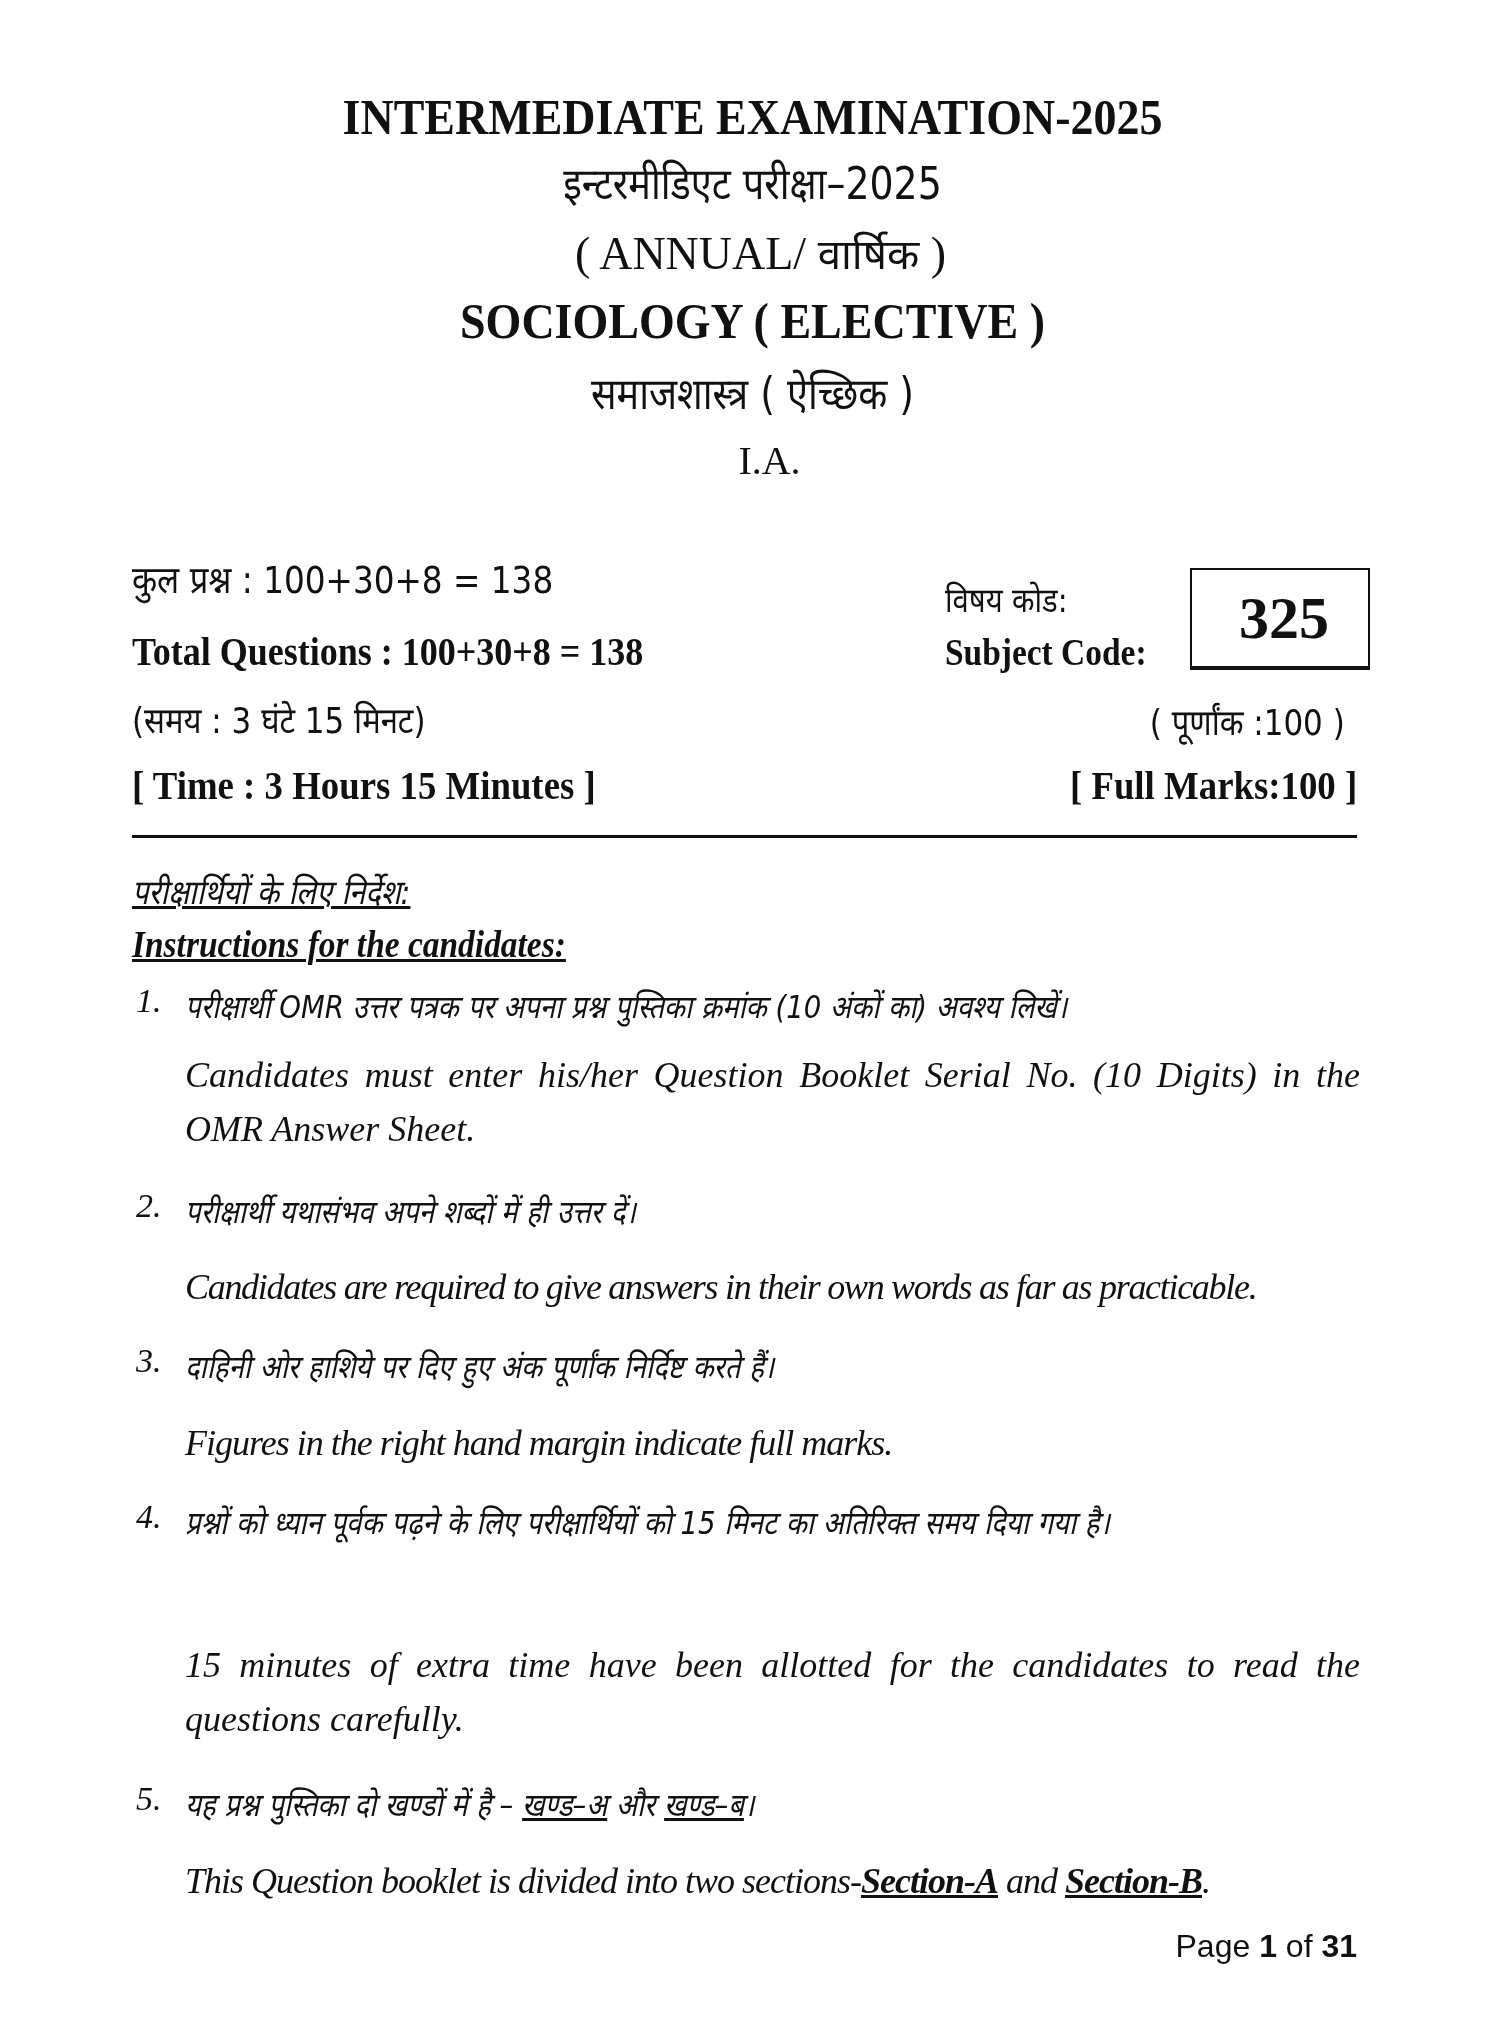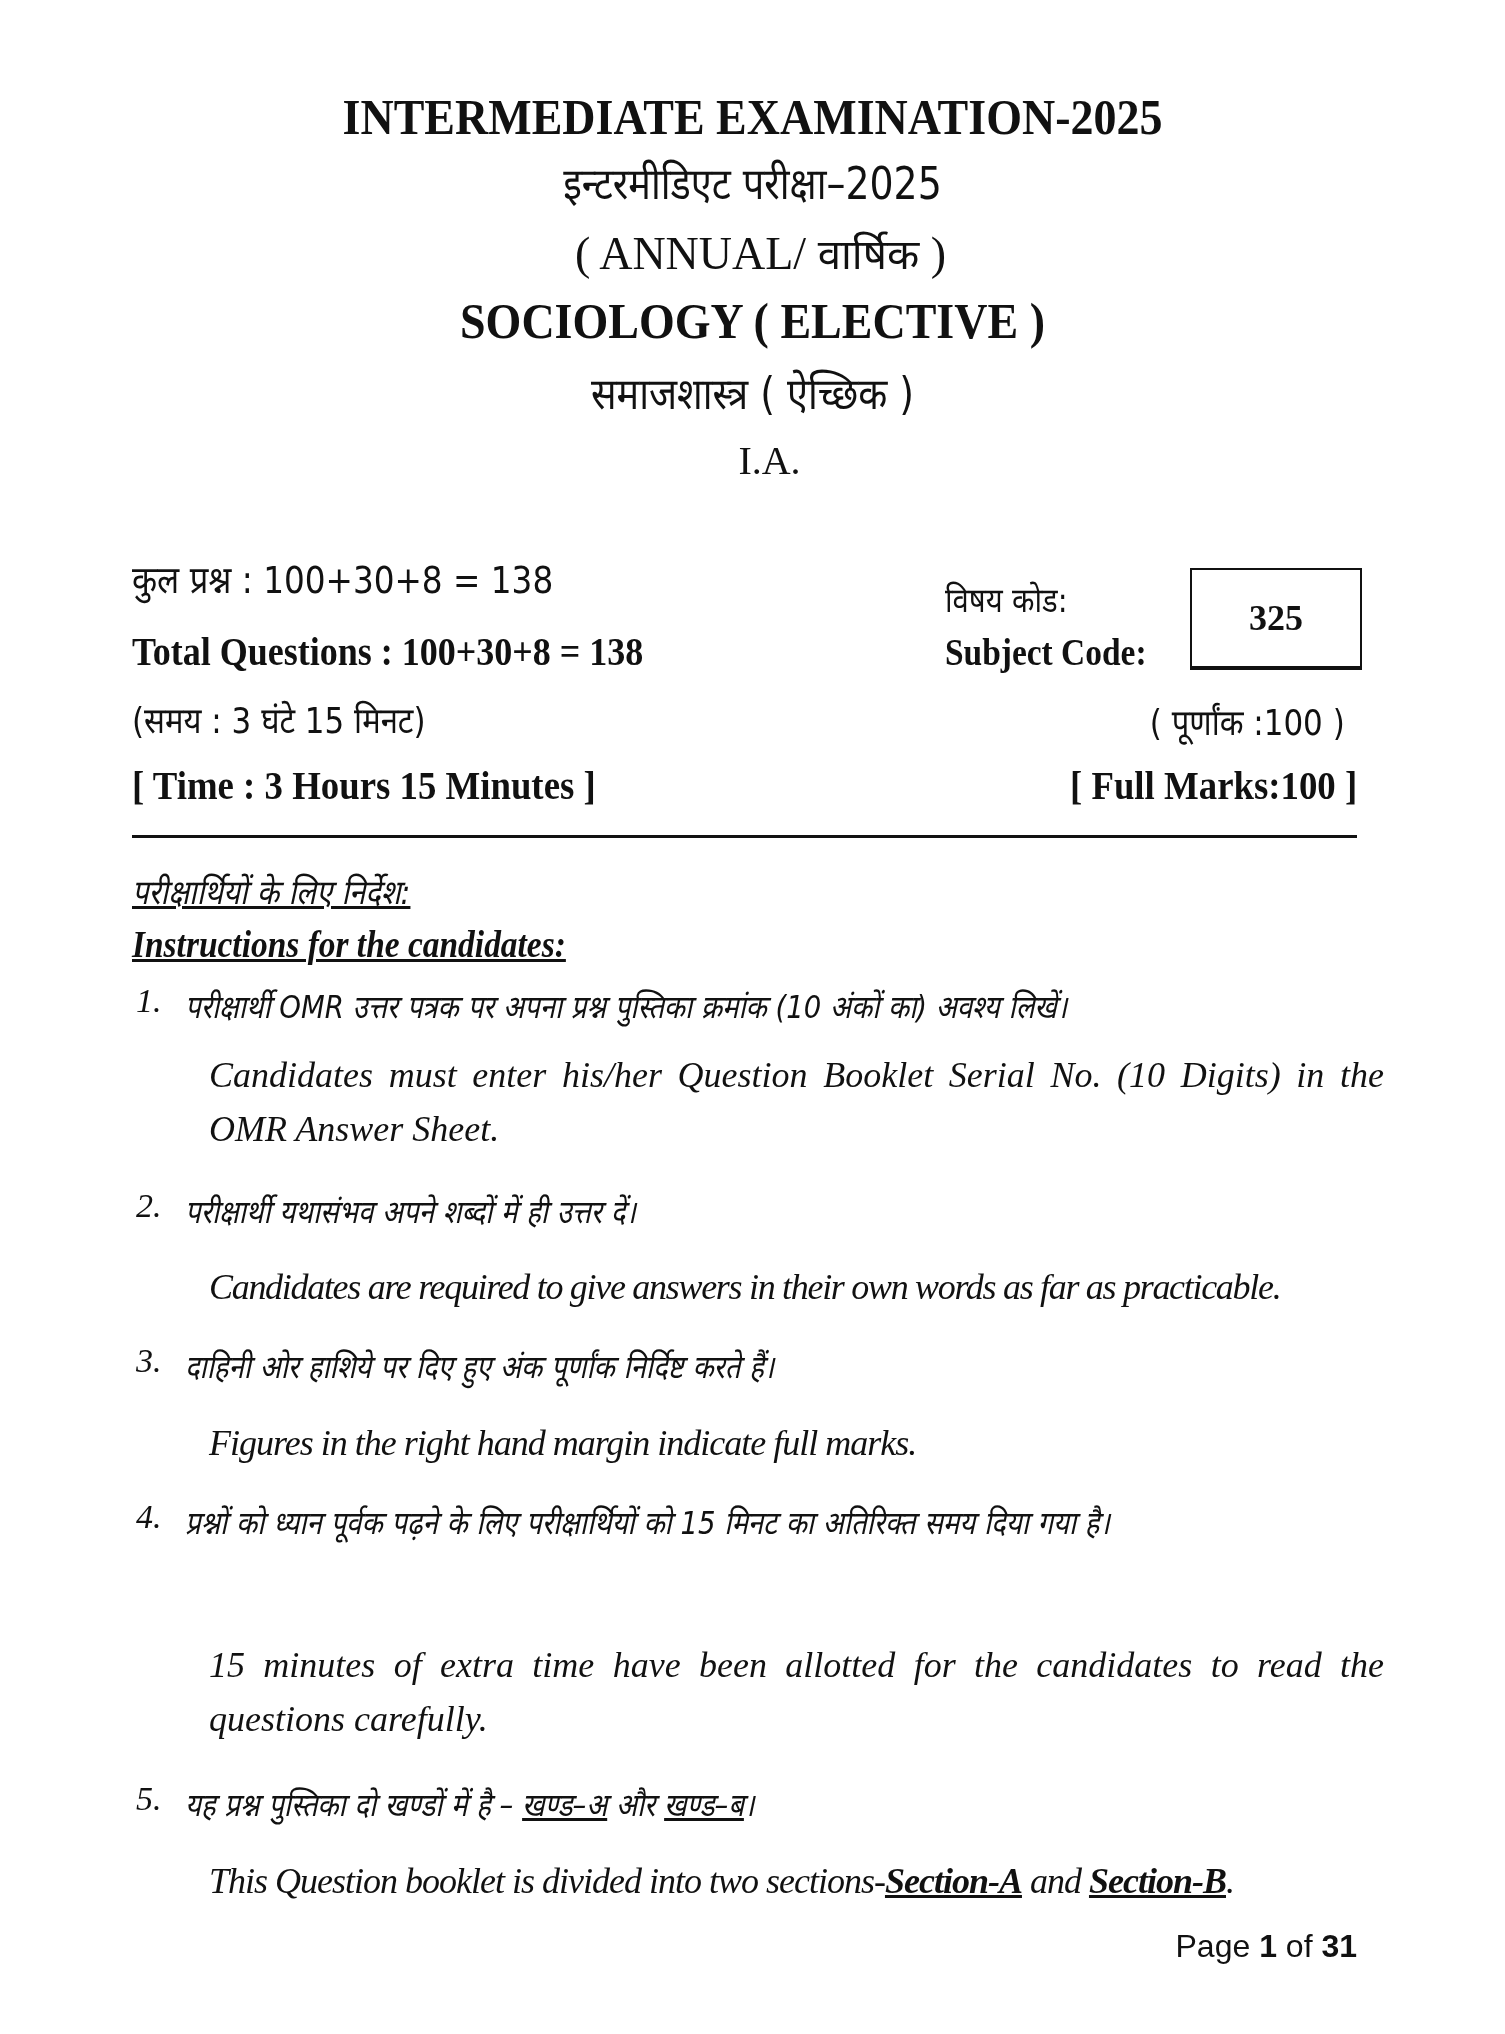--- a/index.html
+++ b/index.html
@@ -12,33 +12,33 @@
   .h-subject { top: 292px; font-size: 50px; font-weight: bold; transform: scaleX(0.92); }
   .h-subject-hi { top: 362px; font-size: 44px; font-family: "DejaVu Sans", sans-serif; transform: scaleX(0.86); }
   .h-class { top: 437px; font-size: 40px; padding-left: 17px; }
 
   .abs { position: absolute; white-space: nowrap; }
   .hi-text { font-family: "DejaVu Sans", sans-serif; }
   .totq-hi { left: 132px; top: 552px; font-size: 38px; transform: scaleX(0.86); transform-origin: left; }
   .totq-en { left: 132px; top: 628px; font-size: 40px; font-weight: bold; transform: scaleX(0.9); transform-origin: left; }
   .subj-hi { left: 945px; top: 576px; font-size: 34px; transform: scaleX(0.86); transform-origin: left; }
   .subj-en { left: 945px; top: 630px; font-size: 38px; font-weight: bold; transform: scaleX(0.88); transform-origin: left; }
-  .code-box { position: absolute; left: 1190px; top: 568px; width: 168px; height: 96px; border: 2px solid #111; border-bottom-width: 4px; display: flex; align-items: center; justify-content: center; font-size: 36px; font-weight: bold; }
+  .code-box { position: absolute; left: 1190px; top: 568px; width: 168px; height: 96px; border: 2px solid #111; border-bottom-width: 4px; display: flex; align-items: center; justify-content: center; font-size: 60px; font-weight: bold; padding-left: 8px; }
   .time-hi { left: 132px; top: 695px; font-size: 36px; transform: scaleX(0.86); transform-origin: left; }
   .time-en { left: 132px; top: 762px; font-size: 40px; font-weight: bold; transform: scaleX(0.92); transform-origin: left; }
   .marks-hi { right: 160px; top: 697px; font-size: 36px; transform: scaleX(0.86); transform-origin: right; }
   .marks-en { right: 148px; top: 762px; font-size: 40px; font-weight: bold; transform: scaleX(0.92); transform-origin: right; }
   .divider { position: absolute; left: 132px; top: 835px; width: 1225px; height: 3px; background: #111; }
 
   .instr-hi-head { left: 132px; top: 868px; font-size: 34px; font-style: italic; text-decoration: underline; text-decoration-thickness: 3px; transform: scaleX(0.86); transform-origin: left; }
   .instr-en-head { left: 132px; top: 922px; font-size: 38px; font-style: italic; font-weight: bold; text-decoration: underline; text-decoration-thickness: 3px; transform: scaleX(0.88); transform-origin: left; }
 
   .item-num { position: absolute; left: 136px; font-size: 34px; font-style: italic; }
   .item-hi { position: absolute; left: 185px; font-size: 32px; font-style: italic; white-space: nowrap; transform: scaleX(0.86); transform-origin: left; font-family: "DejaVu Sans", sans-serif; }
-  .item-en { position: absolute; left: 185px; width: 1175px; font-size: 36px; font-style: italic; line-height: 54px; text-align: justify; margin-left: 24px; }
+  .item-en { position: absolute; left: 185px; width: 1175px; font-size: 36px; font-style: italic; line-height: 54px; text-align: justify; }
   .item-hi-wrap { position: absolute; left: 185px; width: 1365px; font-size: 32px; font-style: italic; line-height: 70px; transform: scaleX(0.86); transform-origin: left; font-family: "DejaVu Sans", sans-serif; text-align: justify; }
   .bu { font-weight: bold; text-decoration: underline; text-decoration-thickness: 3px; }
   .uline { text-decoration: underline; }
   .footer { position: absolute; right: 148px; top: 1928px; font-size: 32px; font-family: Liberation Sans, sans-serif; }
   .footer b { font-weight: bold; }
 </style>
 </head>
 <body>
 
 <div class="center h-title">INTERMEDIATE EXAMINATION-2025</div>

